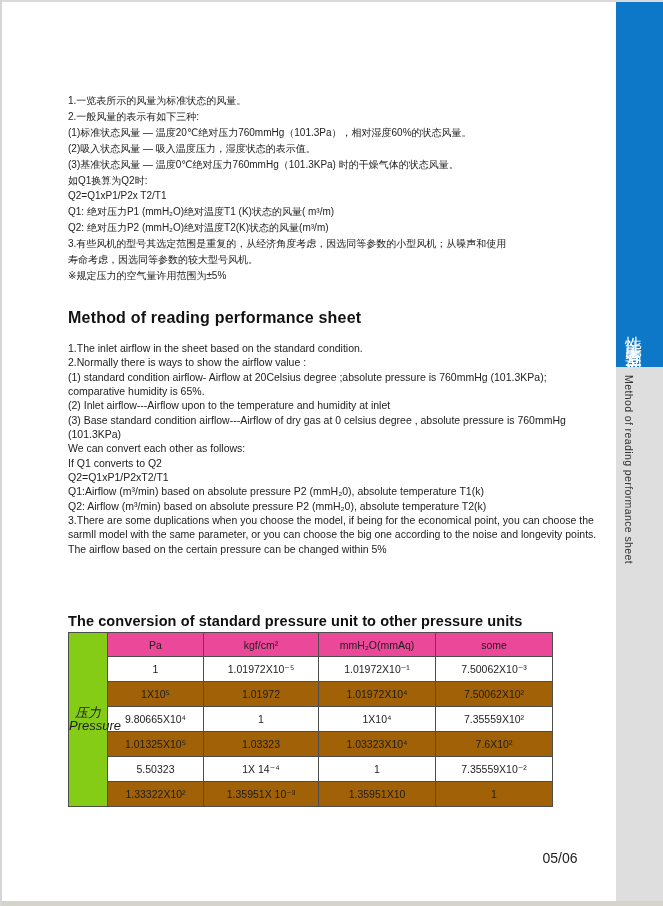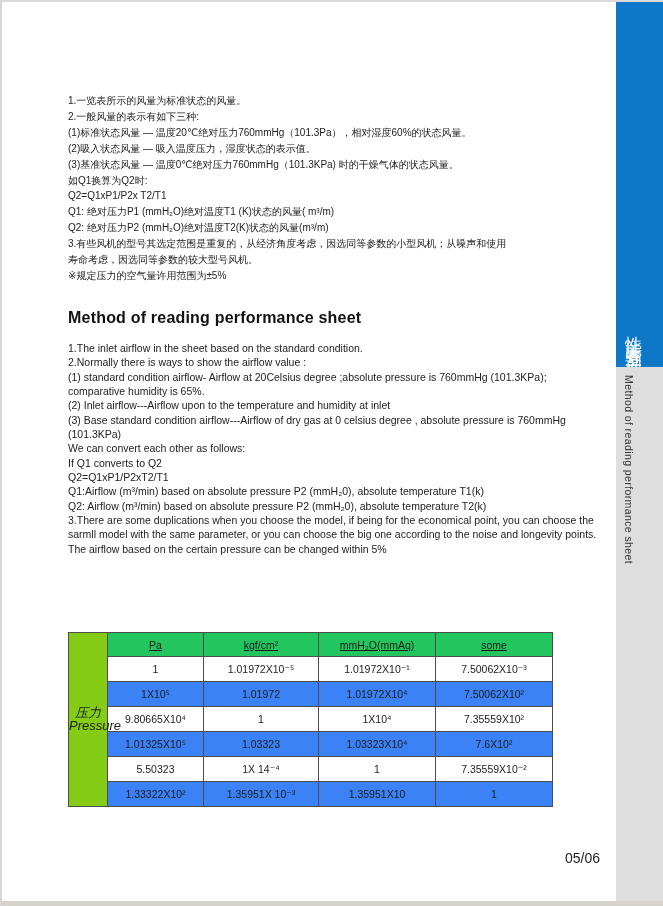--- a/index.html
+++ b/index.html
@@ -44,29 +44,29 @@
   }
   table.conv col.c0{width:39px;}
   table.conv col.c1{width:96px;}
   table.conv col.c2{width:115px;}
   table.conv col.c3{width:117px;}
   table.conv col.c4{width:117px;}
   table.conv th,table.conv td{
     border:1px solid #4d4d4d;text-align:center;vertical-align:middle;
     font-size:10.5px;font-weight:normal;color:#1c1c1c;padding:0;
   }
-  table.conv tr.hdr th{background:#22c55e;height:23px;text-decoration:underline;}
+  table.conv tr.hdr th{background:#ec4899;height:23px;}
   table.conv td.label-cell{
     background:#84cc16;white-space:pre-line;line-height:12.5px;font-size:13px;font-style:italic;
   }
   table.conv tr.data{height:25px;background:#ffffff;}
-  table.conv tr.data.alt{background:#3b82f6;margin-top:19px;}
+  table.conv tr.data.alt{background:#a16207;margin-top:19px;}
   
   .page-num{
-    position:absolute;left:520px;top:850px;width:80px;text-align:right;
+    position:absolute;left:520px;top:850px;width:80px;text-align:center;
     font-size:14px;color:#222;
   }
   
   .sidebar{
     position:absolute;top:2px;right:0;width:47px;height:899px;
   }
   .sidebar-blue{
     position:absolute;top:0;left:0;width:100%;height:365px;background:#0d78c8;
   }
   .tab-cn{
@@ -112,20 +112,21 @@
 (3) Base standard condition airflow---Airflow of dry gas at 0 celsius degree , absolute pressure is 760mmHg (101.3KPa)
 We can convert each other as follows:
 If Q1 converts to Q2
 Q2=Q1xP1/P2xT2/T1
 Q1:Airflow (m³/min) based on absolute pressure P2 (mmH₂0), absolute temperature T1(k)
 Q2: Airflow (m³/min) based on absolute pressure P2 (mmH₂0), absolute temperature T2(k)
 3.There are some duplications when you choose the model, if being for the economical point, you can choose the
 sarmll model with the same parameter, or you can choose the big one according to the noise and longevity points.
 The airflow based on the certain pressure can be changed within 5%</div>
 
+  <h2 class="tbl-title-en">The conversion of standard pressure unit to other pressure units</h2>
 
   <table class="conv">
     <colgroup>
         <col class="c0">
         <col class="c1">
         <col class="c2">
         <col class="c3">
         <col class="c4">
       </colgroup>
     <tbody>

